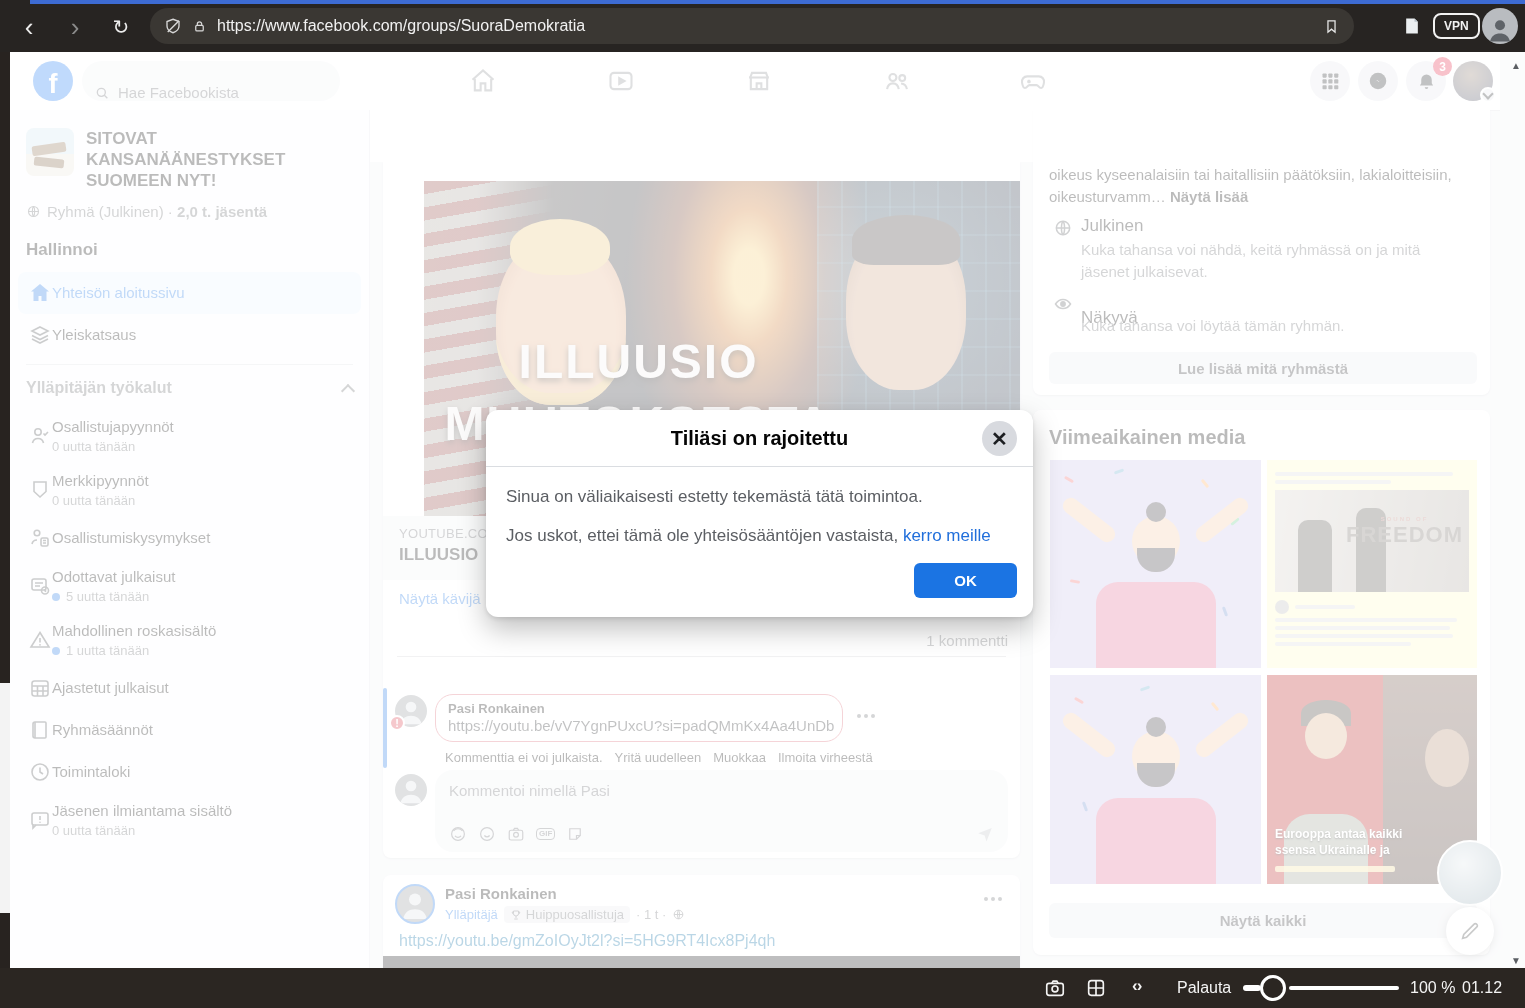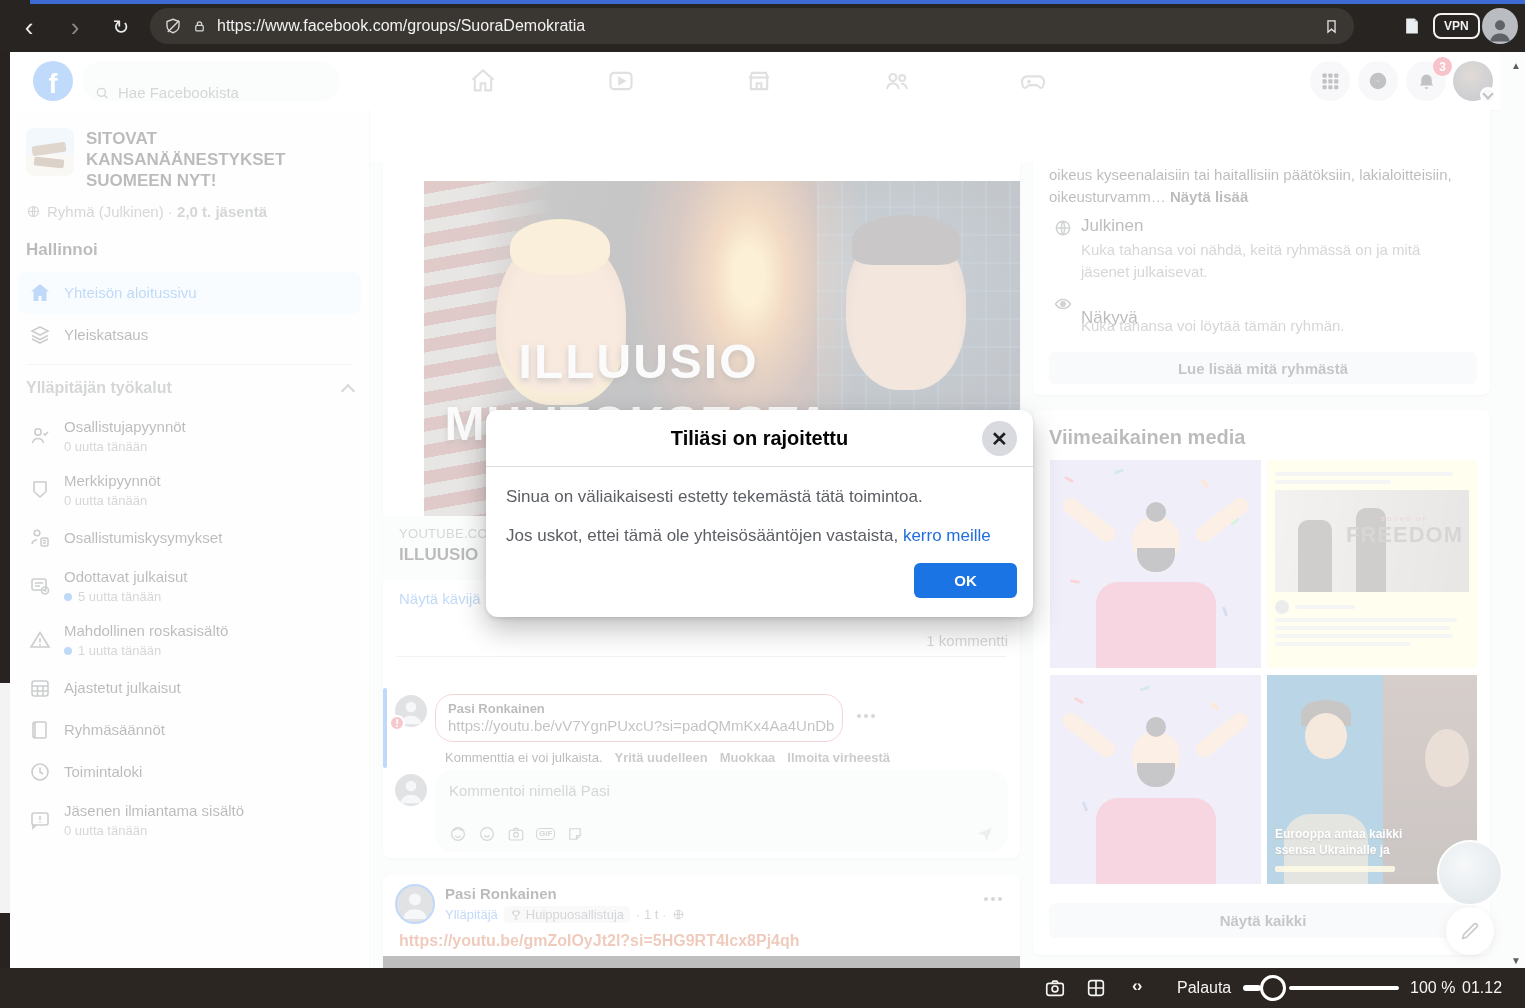--- a/index.html
+++ b/index.html
@@ -40,21 +40,21 @@
 .hero{padding:18px 16px 0}
 .hero-row{display:flex;gap:12px}
 .gthumb{width:48px;height:48px;border-radius:8px;flex:none;background:linear-gradient(180deg,#cfe3ef 0 55%,#e8e4da 55%);position:relative;overflow:hidden}
 .gthumb::before{content:"";position:absolute;left:6px;top:16px;width:34px;height:10px;background:#8a6b4a;border-radius:2px;transform:rotate(-8deg)}
 .gthumb::after{content:"";position:absolute;left:8px;top:30px;width:30px;height:9px;background:#7a5c3e;border-radius:2px;transform:rotate(6deg)}
 .gtitle{font-size:17px;font-weight:bold;color:#050505;line-height:21px}
 .gmeta{margin-top:12px;font-size:15px;color:#65676b;display:flex;align-items:center;gap:6px}
 .gmeta b{color:#65676b}
 .manage{margin-top:20px;font-size:17px;font-weight:bold;color:#050505}
 .side-nav{margin-top:12px;padding-bottom:20px}
-.s-item{display:flex;align-items:center;gap:12px;margin:0 8px;padding:9px 10px;border-radius:8px}
+.s-item{display:flex;align-items:center;margin:0 8px;padding:9px 10px;border-radius:8px}
 .s-item.active{background:#e7f3ff}
 .s-item.active .s-label{color:#1b74e3}
 .s-item.active .s-ico{color:#1b74e3}
 .s-ico{width:24px;height:24px;color:#44474b;flex:none}
 .s-label{font-size:15px;color:#050505}
 .s-sub{font-size:13px;color:#65676b;margin-top:3px;display:flex;align-items:center;gap:6px}
 .s-dot{width:8px;height:8px;border-radius:50%;background:#1b74e3;flex:none}
 .s-div{height:1px;background:#dadde1;margin:8px 16px}
 .s-head{display:flex;align-items:center;justify-content:space-between;margin:6px 16px;padding:6px 0;font-size:16px;font-weight:bold;color:#65676b}
 .s-chevron{width:10px;height:10px;border-right:2px solid #65676b;border-bottom:2px solid #65676b;transform:rotate(-135deg);margin-top:5px}
@@ -87,37 +87,37 @@
 .err-avatar{left:12px;top:533px}
 .err-badge{position:absolute;left:6px;top:553px;width:16px;height:16px;border-radius:50%;background:#d93644;color:#fff;font-size:11px;font-weight:bold;display:flex;align-items:center;justify-content:center;border:2px solid #fff;z-index:2}
 .err-bubble{position:absolute;left:52px;top:532px;width:408px;height:48px;border:1.5px solid #d9606e;border-radius:18px;background:#fff;padding:6px 12px}
 .err-name{font-size:13px;font-weight:bold;color:#050505}
 .err-text{font-size:15px;color:#1c1e21;margin-top:1px;white-space:nowrap}
 .dots{display:flex;gap:3px;align-items:center}
 .dots i{width:4px;height:4px;border-radius:50%;background:#65676b}
 .err-dots{position:absolute;left:474px;top:552px}
 .err-status{position:absolute;left:62px;top:588px;font-size:13px;display:flex;gap:12px;white-space:nowrap}
 .err-status .st{color:#000000}
-.err-status .lnk{color:#404040;font-weight:bold}
+.err-status .lnk{color:#000000;font-weight:normal}
 .composer-avatar{left:12px;top:612px}
 .composer{position:absolute;left:52px;top:608px;width:573px;height:82px;background:#f0f2f5;border-radius:18px;padding:12px 14px}
 .composer .ph{font-size:15px;color:#65676b}
 .cmp-icons{position:absolute;left:14px;bottom:9px;display:flex;gap:11px;color:#65676b;align-items:center}
 .cmp-icons svg{width:18px;height:18px}
 .gif-box{font-size:8px;font-weight:bold;border:1.4px solid #65676b;border-radius:4px;padding:1px 2px;line-height:1}
 .send{position:absolute;right:14px;bottom:9px;color:#bcc0c4}
 
 .post2{left:383px;top:823px;width:637px;height:93px;border-radius:8px 8px 0 0;overflow:hidden}
 .p2-avatar{position:absolute;left:12px;top:9px;width:40px;height:40px;border-radius:50%;border:2.5px solid #1b74e3;background:#8f9498;color:#dfe2e6;overflow:hidden}
 .p2-name{position:absolute;left:62px;top:10px;font-size:15px;font-weight:bold;color:#050505}
 .p2-meta{position:absolute;left:62px;top:31px;display:flex;align-items:center;gap:6px;font-size:13px;color:#65676b}
 .p2-role{color:#1b74e3}
 .p2-pill{background:#e7e9ed;border-radius:4px;padding:1px 6px;display:flex;gap:4px;align-items:center;color:#65676b}
 .p2-dots{position:absolute;right:18px;top:22px}
-.p2-link{position:absolute;left:16px;top:57px;font-size:16px;font-weight:bold;color:#c2410c}
+.p2-link{position:absolute;left:16px;top:57px;font-size:16px;font-weight:normal;color:#0369a1}
 .p2-media{position:absolute;left:0;top:81px;width:637px;height:14px;background:#101214}
 
 .about-card{left:1033px;top:58px;width:457px;height:285px;border-radius:0 0 8px 8px}
 .about-line{position:absolute;left:16px;font-size:15px;color:#050505;line-height:21px;white-space:nowrap}
 .see-more{font-weight:bold;color:#050505}
 .r-ico{position:absolute;left:20px;width:20px;height:20px;color:#55585c}
 .r-title{position:absolute;left:48px;font-size:17px;color:#050505}
 .r-desc{position:absolute;left:48px;font-size:15px;color:#65676b;line-height:22px;width:390px}
 .gray-btn{position:absolute;left:16px;right:13px;height:32px;background:#e9ebee;border-radius:6px;display:flex;align-items:center;justify-content:center;font-size:15px;font-weight:bold;color:#2c2e33}
 .media-card{left:1033px;top:358px;width:457px;height:545px}
@@ -141,21 +141,21 @@
 .fr{background:#fef9c3;position:relative;width:100%;height:100%;padding:8px}
 .bar{background:#d9d9d9;height:4px;border-radius:2px;margin-top:4px}
 .fr-img{position:relative;margin-top:6px;height:102px;background:linear-gradient(100deg,#d6d0c9,#aaa39b)}
 .fr-fig{position:absolute;bottom:0;background:#4e4a45;border-radius:10px 10px 0 0}
 .fr-txt{position:absolute;right:6px;top:26px;text-align:center}
 .fr-small{font-size:6px;letter-spacing:2px;color:#b9766e;font-weight:bold}
 .fr-big{font-size:22px;font-weight:bold;color:#6e6862;letter-spacing:1px}
 .fr-meta{display:flex;gap:6px;align-items:center;margin-top:8px}
 .fr-av{width:14px;height:14px;border-radius:50%;background:#b9b9b9;flex:none}
 
-.vd{position:relative;width:100%;height:100%;background:#0369a1}
+.vd{position:relative;width:100%;height:100%;background:#b91c1c}
 .vd-right{position:absolute;right:0;top:0;width:45%;height:100%;background:linear-gradient(180deg,#6a4b3e,#402b24)}
 .vd-face{position:absolute;right:8%;top:26%;width:44px;height:58px;border-radius:50%;background:#b08a6d}
 .vd-head{position:absolute;left:18%;top:18%;width:42px;height:46px;border-radius:50%;background:#d9ac85}
 .vd-hair{position:absolute;left:16%;top:12%;width:50px;height:26px;border-radius:50% 50% 0 0;background:#38302a}
 .vd-body{position:absolute;left:8%;bottom:0;width:84px;height:70px;border-radius:26px 26px 0 0;background:#9aa091}
 .vd-sub{position:absolute;left:8px;bottom:26px;color:#fff;font-size:12px;font-weight:bold;line-height:16px;text-shadow:0 1px 2px rgba(0,0,0,.8)}
 .vd-cap{position:absolute;left:8px;bottom:12px;width:120px;height:6px;background:rgba(255,235,160,.85);border-radius:2px}
 .showall{top:493px;height:35px}
 .learnmore{top:242px}
 

